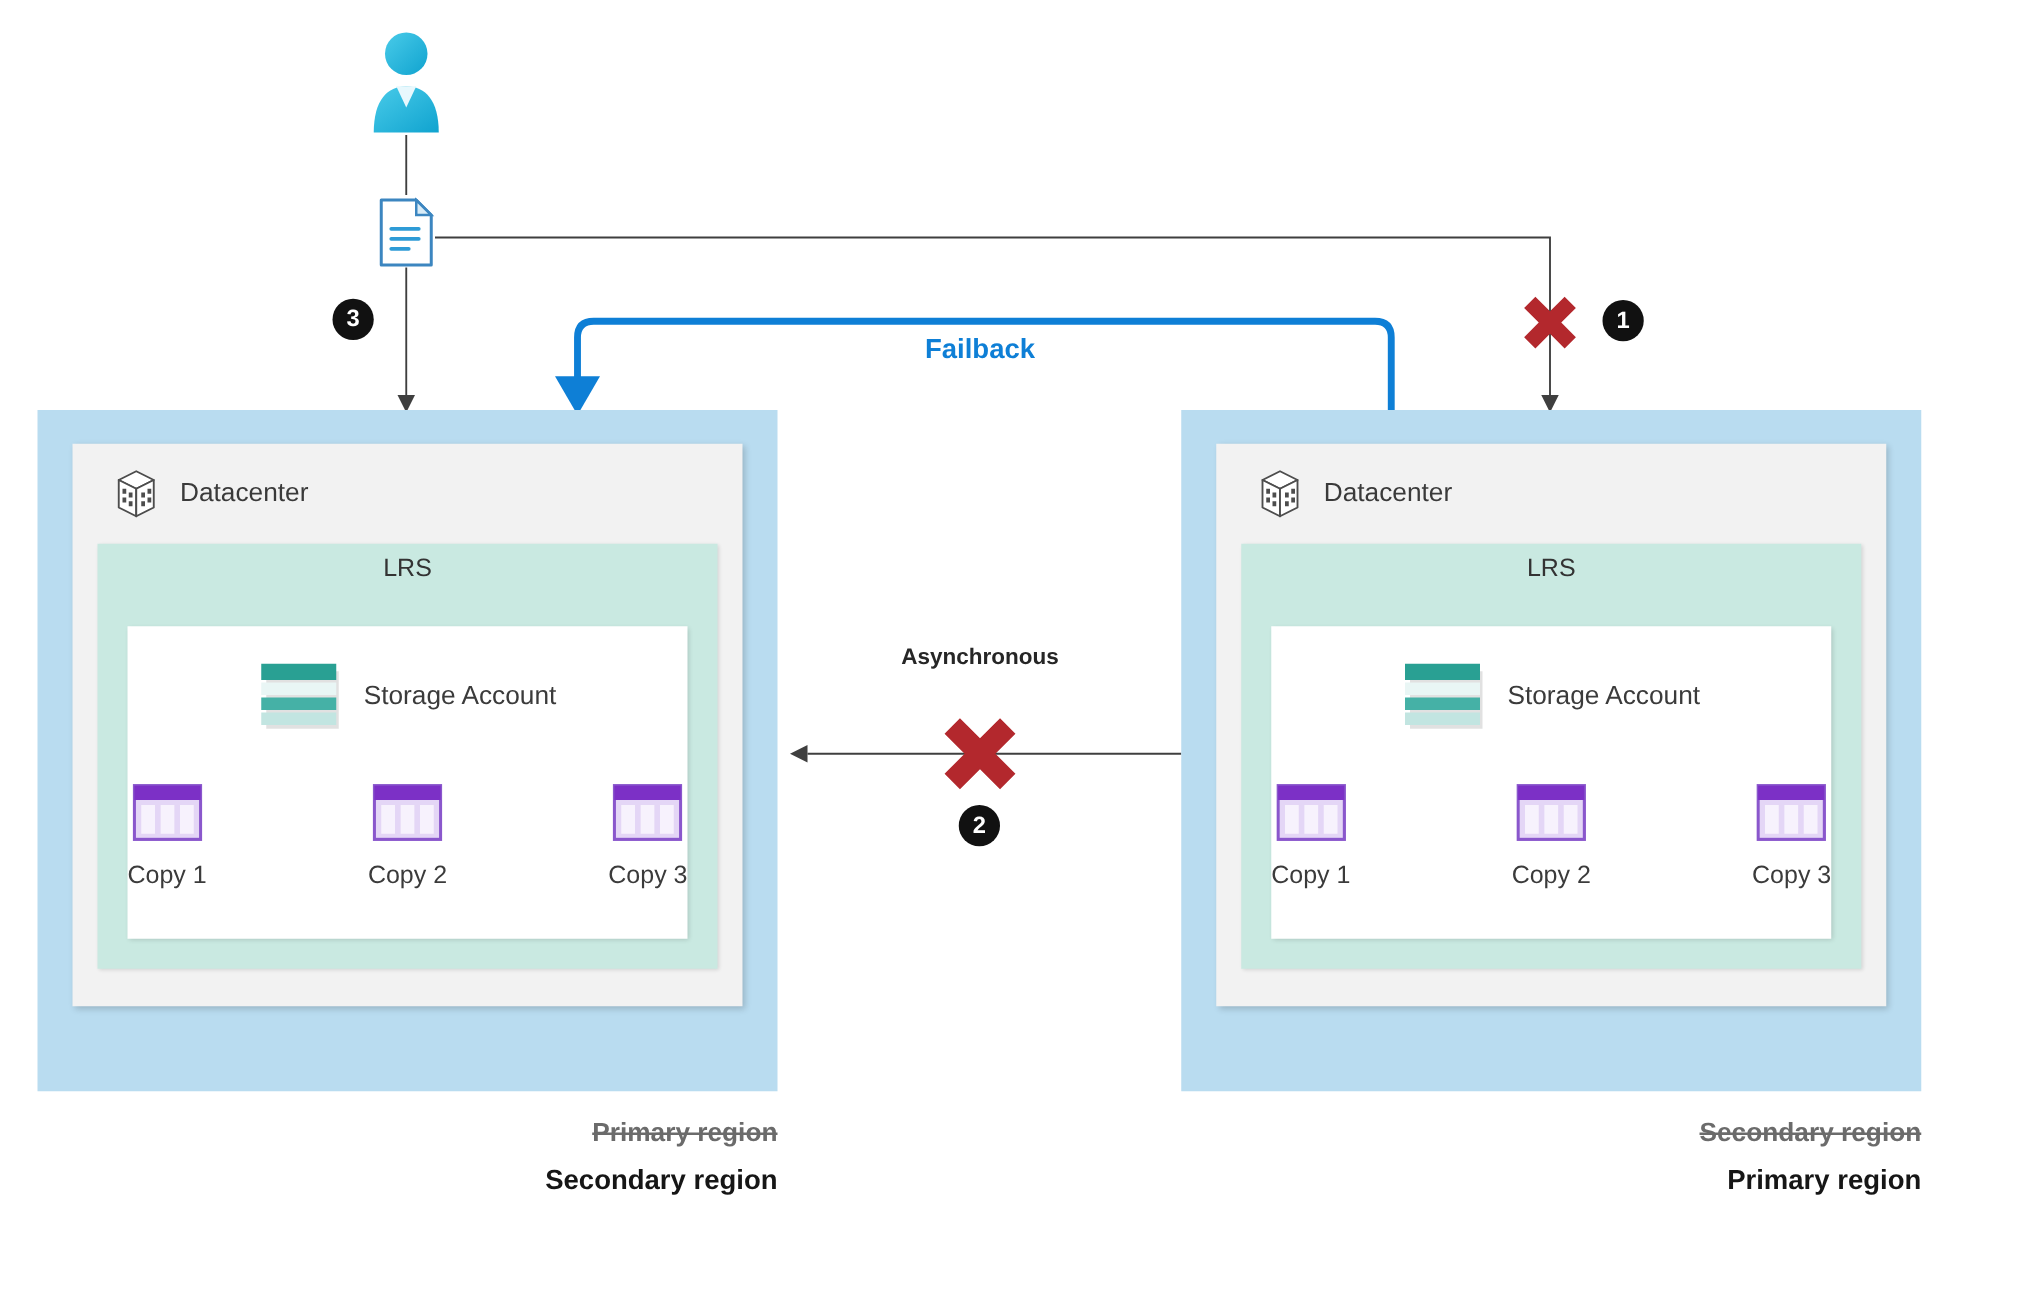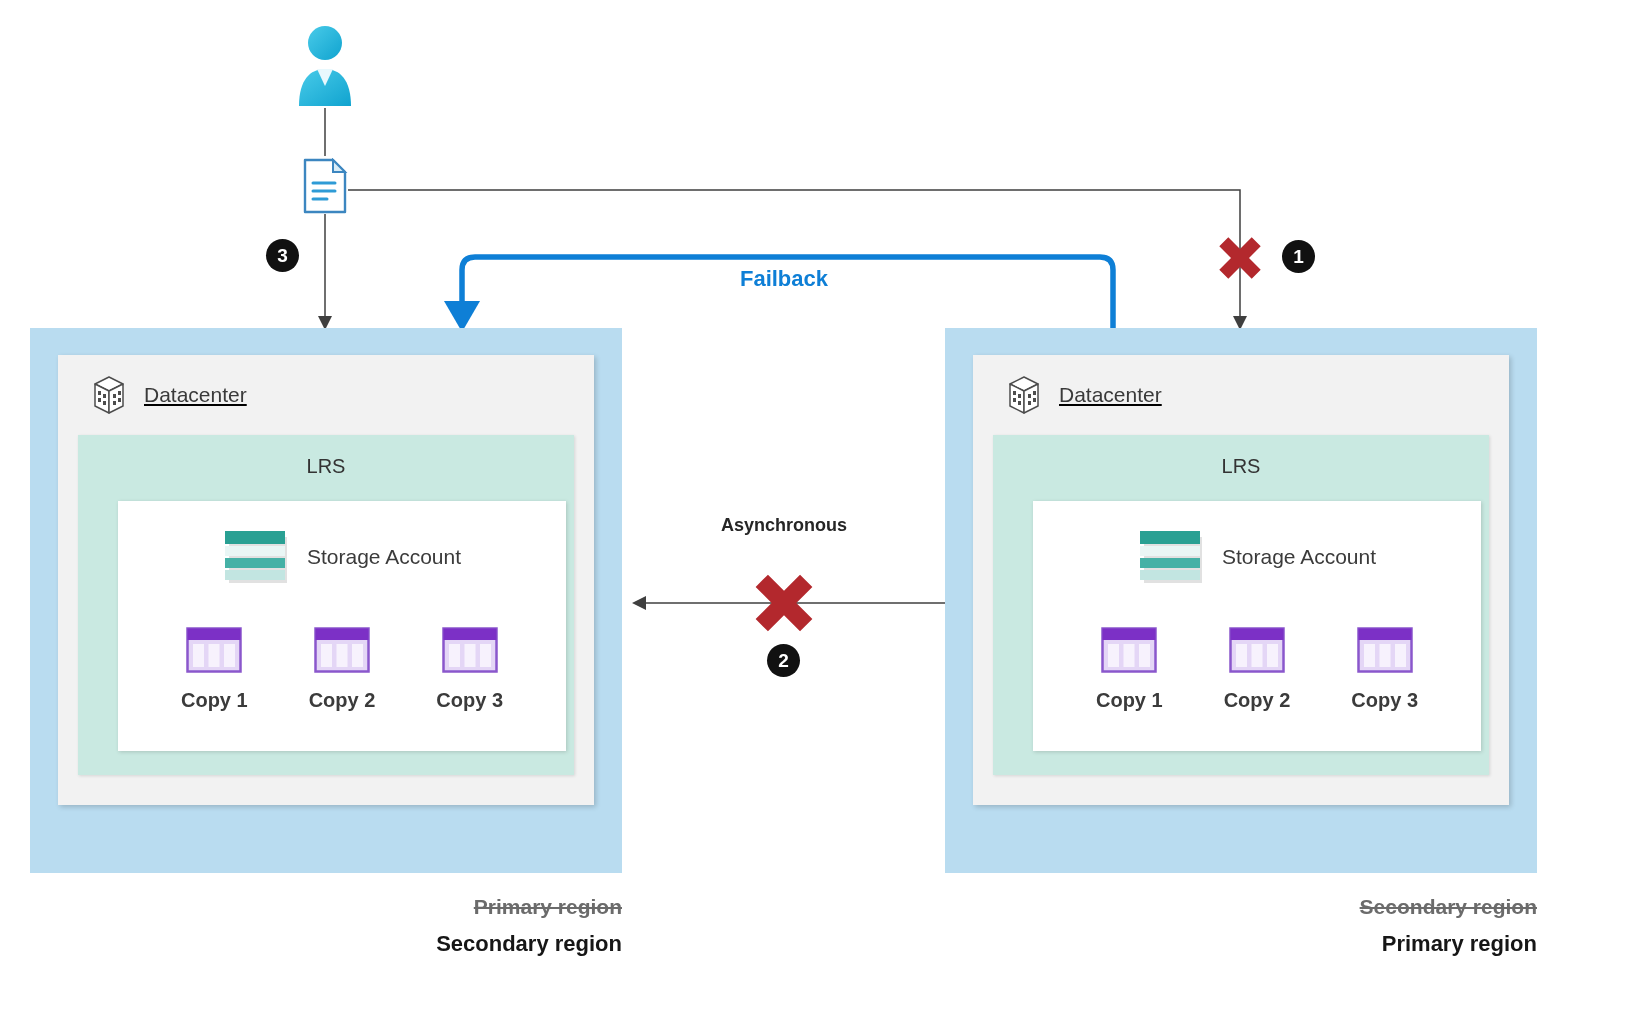--- a/index.html
+++ b/index.html
@@ -8,32 +8,32 @@
   .canvas { position: relative; width: 1632px; height: 1035px; background: #ffffff; overflow: hidden; }
 
   .connectors { position: absolute; left: 0; top: 0; pointer-events: none; }
 
   .region { position: absolute; top: 328px; width: 592px; height: 545px; background: var(--region-fill, #b9dcf0); }
   .region.left  { left: 30px; }
   .region.right { left: 945px; }
 
   .datacenter { position: absolute; left: 28px; top: 27px; width: 536px; height: 450px;
                 background: var(--datacenter-fill, #f2f2f2); box-shadow: 2px 2px 5px rgba(0,0,0,.18); }
-  .dc-header { display: flex; align-items: center; gap: 16px; padding: 18px 0 0 32px; text-decoration: underline; }
+  .dc-header { display: flex; align-items: center; gap: 16px; padding: 18px 0 0 32px; }
   .dc-label { font-size: 21px; color: #3a3a3a; }
 
   .lrs { position: absolute; left: 20px; top: 80px; width: 496px; height: 340px;
          background: var(--lrs-fill, #c9e9e1); box-shadow: 1px 1px 3px rgba(0,0,0,.12); }
-  .lrs-label { text-align: center; padding-top: 20px; font-size: 20px; color: #333333; }
-
-  .white-box { position: absolute; left: 40px; top: 66px; width: 448px; height: 250px;
+  .lrs-label { text-align: center; padding-top: 9px; font-size: 20px; color: #333333; }
+
+  .white-box { position: absolute; left: 24px; top: 66px; width: 448px; height: 250px;
                background: #ffffff; box-shadow: 1px 1px 4px rgba(0,0,0,.16); }
   .storage-row { display: flex; align-items: center; justify-content: center; gap: 18px; margin-top: 28px; }
   .storage-label { font-size: 21px; color: #3b3b3b; }
-  .copies { display: flex; justify-content: center; gap: 61px; margin-top: 42px; font-weight: bold; }
+  .copies { display: flex; justify-content: space-between; gap: 22px; margin-top: 42px; }
   .copy { display: flex; flex-direction: column; align-items: center; gap: 16px; }
   .copy-label { font-size: 20px; color: #3b3b3b; }
 
   .region-labels { position: absolute; width: 592px; text-align: right; top: 895px; }
   .region-labels.left  { left: 30px; }
   .region-labels.right { left: 945px; }
   .former  { font-size: 21px; font-weight: 700; color: #6b6b6b; text-decoration: line-through; }
   .current { font-size: 22px; font-weight: 700; color: #161616; margin-top: 12px; }
 
   .badge { position: absolute; width: 33px; height: 33px; border-radius: 50%;

